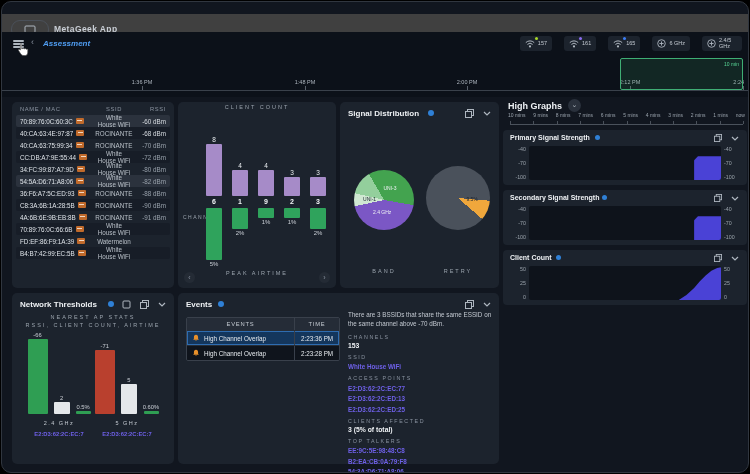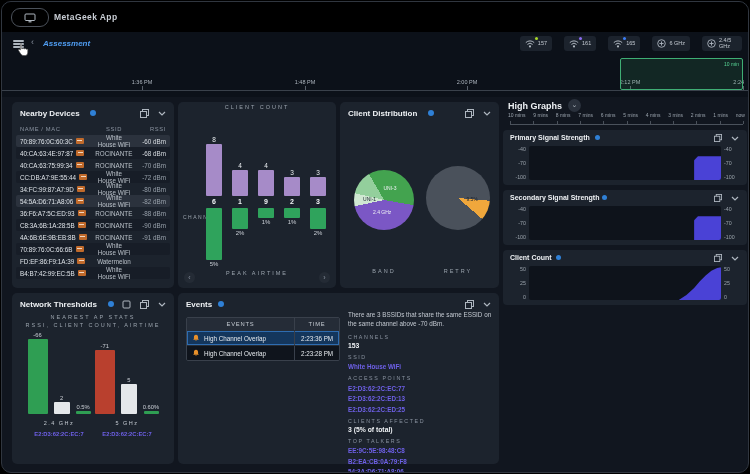--- a/index.html
+++ b/index.html
@@ -1,20 +1,20 @@
 <!DOCTYPE html>
 <html><head>
 <meta charset="utf-8">
 <style>
   html,body{margin:0;padding:0;background:#000;width:750px;height:474px;overflow:hidden;
     font-family:"Liberation Sans",sans-serif;}
   .window{position:absolute;left:1px;top:1px;width:746px;height:470px;background:#11161f;
     border-radius:10px;border:1px solid #30363f;overflow:hidden;}
   
-  .titlebar{position:absolute;left:0;top:0;right:0;height:30px;background:#000000;}
+  .titlebar{position:absolute;left:0;top:12px;right:0;height:30px;background:#404040;}
   .pill{position:absolute;left:9px;top:6px;width:36px;height:17px;border:1px solid #4a5059;
     border-radius:9px;display:flex;align-items:center;justify-content:center;}
   .app-title{position:absolute;left:52px;top:10px;font-size:8.5px;font-weight:bold;color:#c9ced5;letter-spacing:.4px;}
   
   .navbar{position:absolute;left:0;top:30px;right:0;height:23px;background:#0c1119;}
   .burger{position:absolute;left:11px;top:8px;width:11px;height:8px;display:flex;flex-direction:column;justify-content:space-between;}
   .burger i{display:block;height:1.6px;background:#aeb6bf;border-radius:1px;}
   .backchev{position:absolute;left:29px;top:5px;color:#8a93a0;font-size:9px;}
   .crumb{position:absolute;left:41px;top:7px;color:#4f9cf0;font-size:8px;font-weight:bold;font-style:italic;}
   .toolbtns{position:absolute;right:6px;top:4px;display:flex;gap:12px;}
@@ -187,33 +187,20 @@
         <i class="ttick" style="left: 628px;"></i>
         <span class="tlabel" style="left: 741px; transform: translateX(-90%);">2:24</span>
         <i class="ttick" style="left: 741px;"></i>
       </div>
     <div class="selbox">
       <span>10 min</span>
     </div>
   </div>
 
   <div class="panel" style="left:10px;top:100px;width:162px;height:186px;">
-    <div class="phead">
-      <span class="ptitle">Nearby Devices</span>
-      <span class="bdot" style="left:78px;"></span>
-      <span class="hicons">
-        <svg width="9" height="9" viewBox="0 0 9 9">
-          <rect x="2.5" y="0.5" width="6" height="6" fill="none" stroke="#aeb6bf" stroke-width="1"></rect>
-          <rect x="0.5" y="2.5" width="6" height="6" fill="#1c232d" stroke="#aeb6bf" stroke-width="1"></rect>
-        </svg>
-        <svg width="8" height="5" viewBox="0 0 8 5">
-          <path d="M1 1 L4 4 L7 1" fill="none" stroke="#aeb6bf" stroke-width="1.2"></path>
-        </svg>
-      </span>
-    </div>
     <div class="ntable-head">
       <span class="col-mac">NAME / MAC</span>
       <span class="col-ssid">SSID</span>
       <span class="col-rssi">RSSI</span>
     </div>
     <div id="nearby-rows">
         <div class="nrow hl">
           <span class="col-mac">
             <span>70:89:76:0C:60:3C</span>
             <span class="apicon"></span>
@@ -372,21 +359,21 @@
           </div>
         </div>
       </div>
     <div class="lsp ax-bottom">PEAK AIRTIME</div>
     <div class="navcirc" style="left:6px;">‹</div>
     <div class="navcirc" style="right:6px;">›</div>
   </div>
 
   <div class="panel" style="left:338px;top:100px;width:159px;height:186px;">
     <div class="phead">
-      <span class="ptitle">Client Distribution</span>
+      <span class="ptitle">Signal Distribution</span>
       <span class="bdot" style="left:88px;"></span>
       <span class="hicons">
         <svg width="9" height="9" viewBox="0 0 9 9">
           <rect x="2.5" y="0.5" width="6" height="6" fill="none" stroke="#aeb6bf" stroke-width="1"></rect>
           <rect x="0.5" y="2.5" width="6" height="6" fill="#1c232d" stroke="#aeb6bf" stroke-width="1"></rect>
         </svg>
         <svg width="8" height="5" viewBox="0 0 8 5">
           <path d="M1 1 L4 4 L7 1" fill="none" stroke="#aeb6bf" stroke-width="1.2"></path>
         </svg>
       </span>

